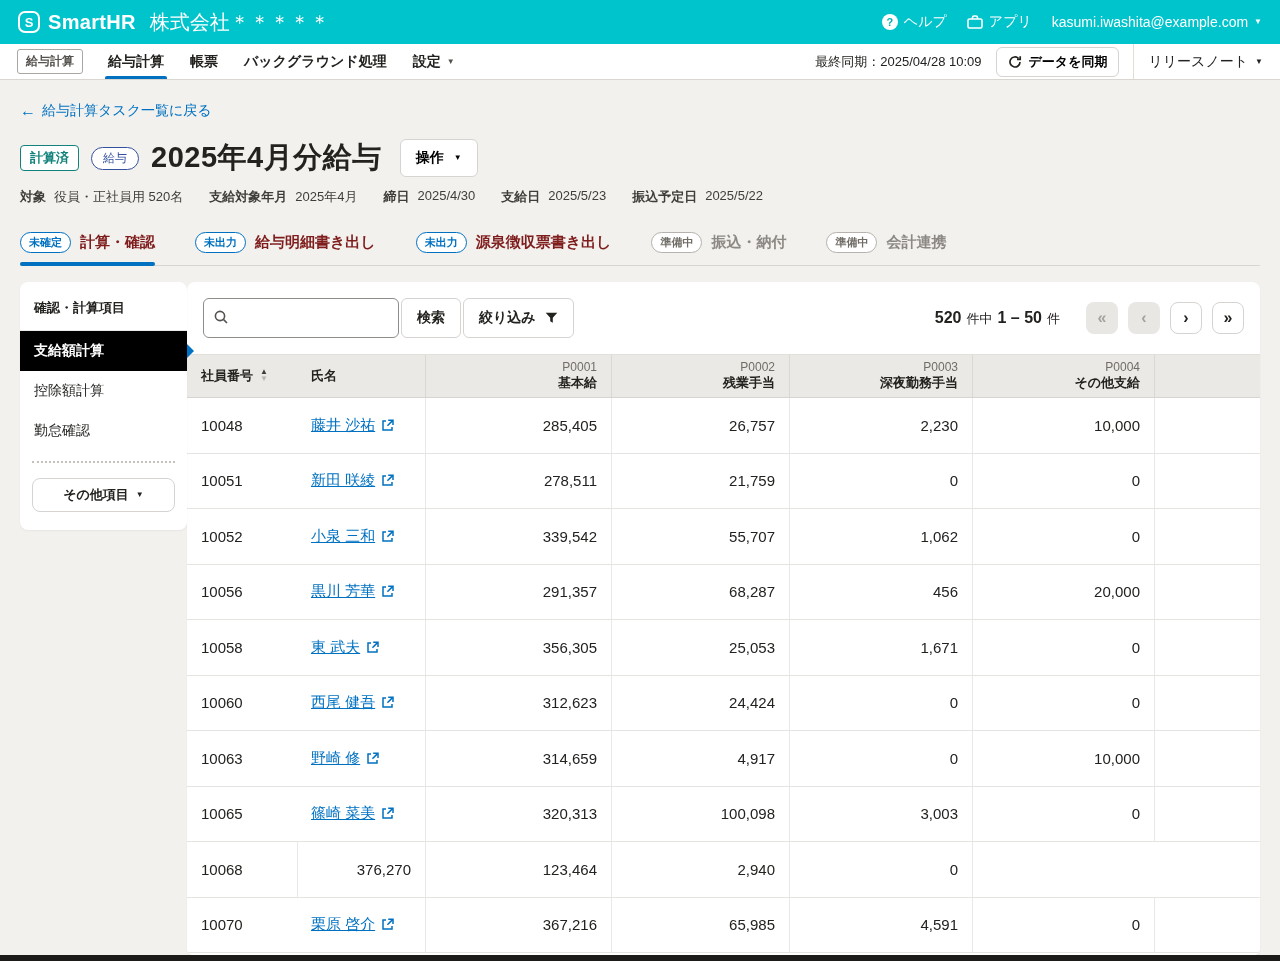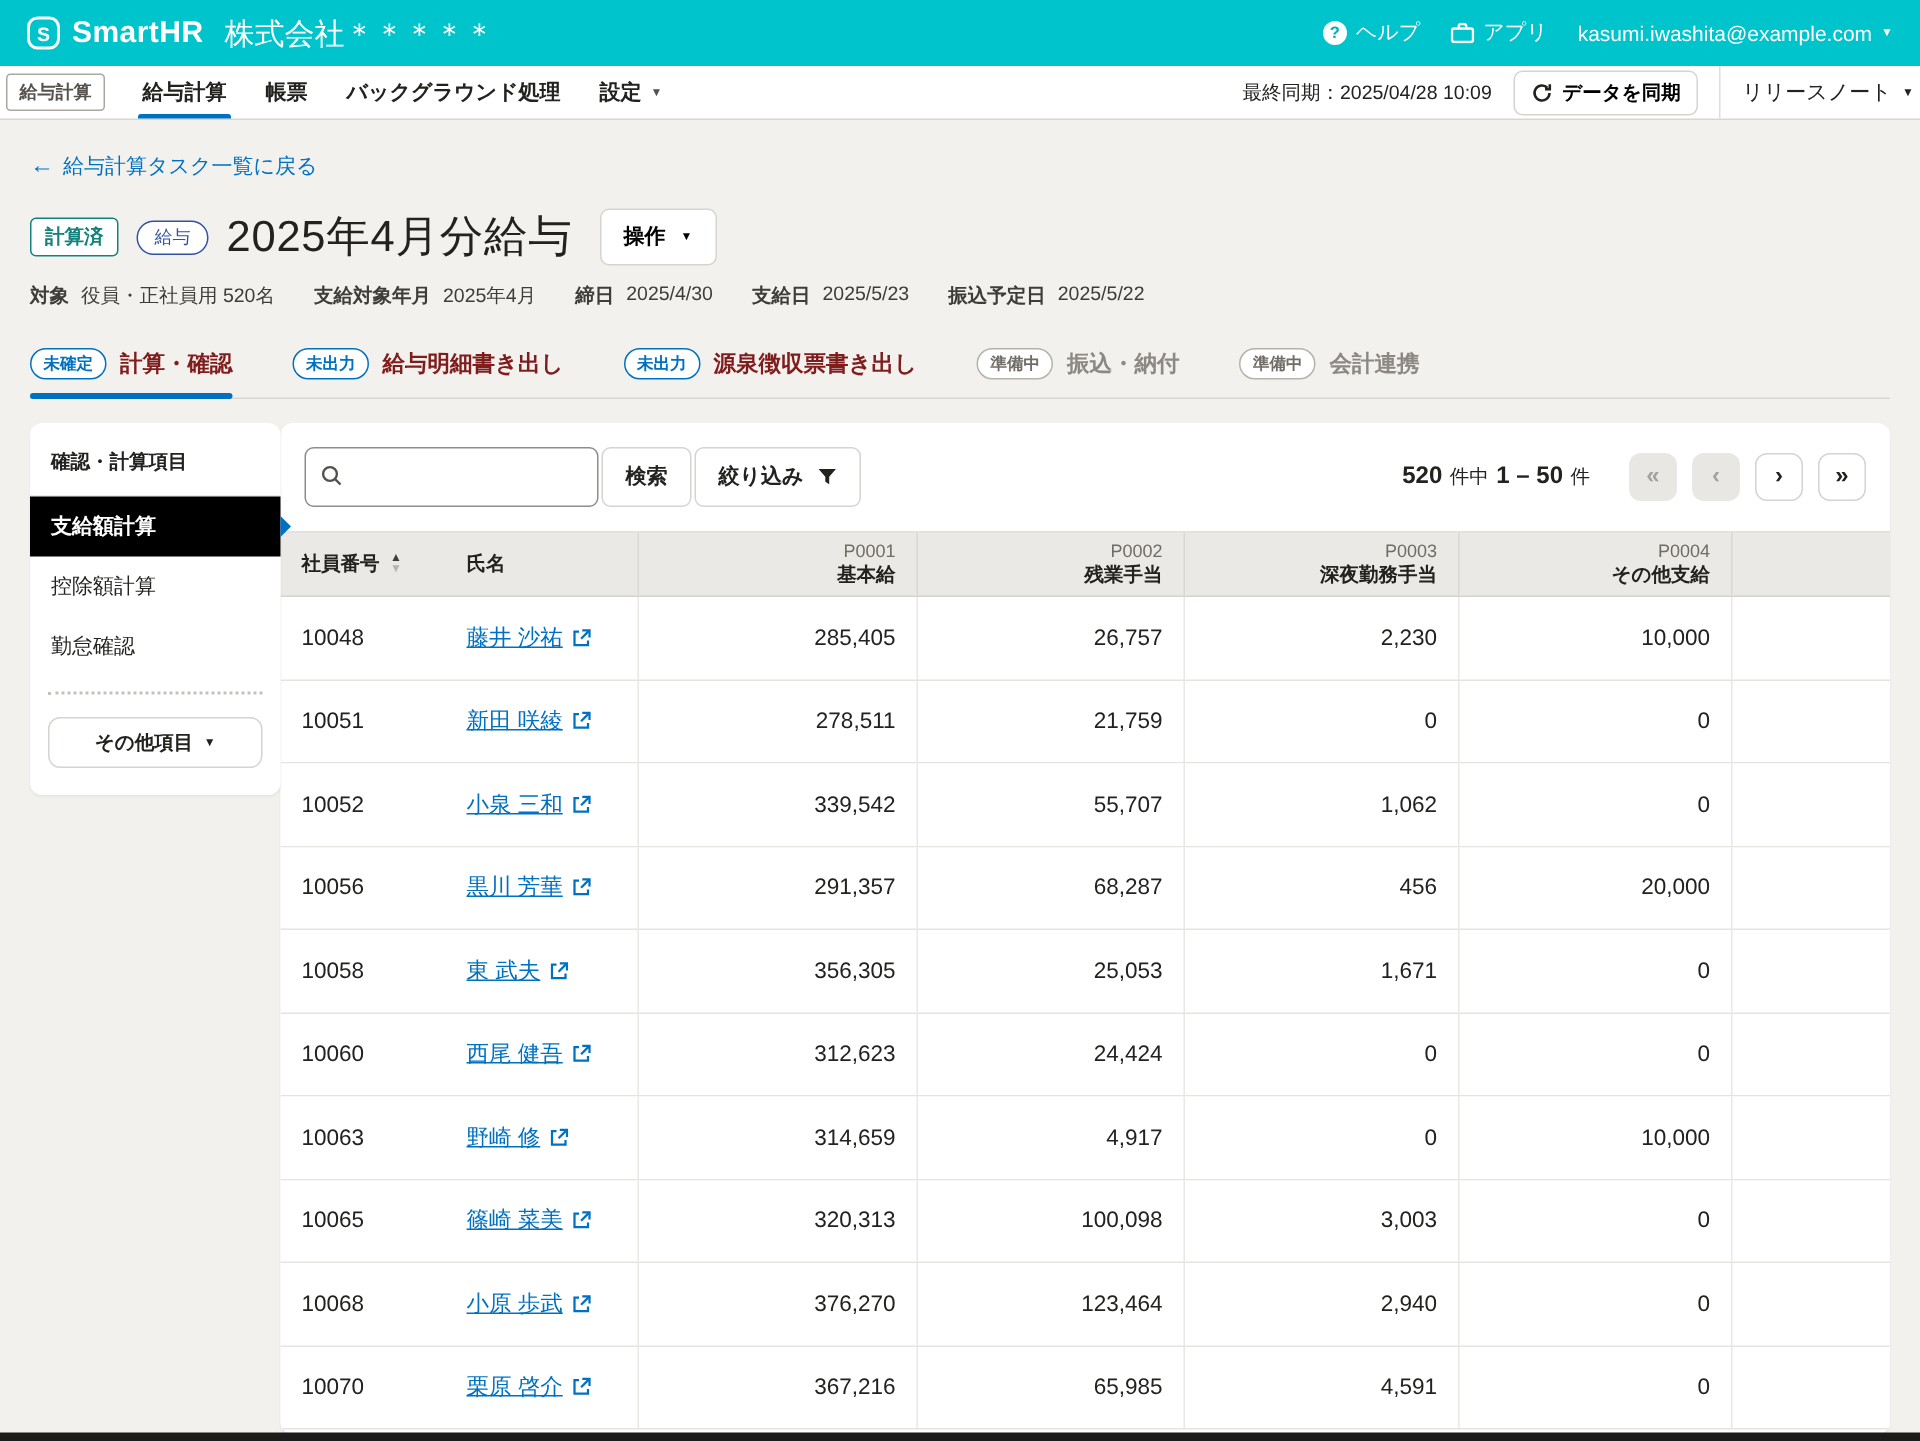--- a/index.html
+++ b/index.html
@@ -12,40 +12,40 @@
   .brand { display:flex; align-items:center; gap:8px; }
   .logo-box { width:22px; height:22px; border:2.5px solid #fff; border-radius:7px; display:flex; align-items:center; justify-content:center; font-weight:800; font-size:13px; }
   .brand-name { font-size:20px; font-weight:800; letter-spacing:.3px; }
   .company { font-size:20px; margin-left:14px; }
   .topbar-spacer { flex:1; }
   .topbar-item { display:flex; align-items:center; gap:6px; font-size:14px; margin-left:20px; cursor:pointer; }
   .help-icon { width:16px; height:16px; border-radius:50%; background:#fff; color:#00b0b8; font-weight:800; font-size:11px; display:flex; align-items:center; justify-content:center; }
   .caret { font-size:8px; line-height:1; }
 
   
-  .navbar { height:36px; background:#fff; border-bottom:1px solid #d9d6d2; display:flex; align-items:stretch; padding:0 4px; }
+  .navbar { height:36px; background:#fff; border-bottom:1px solid #d9d6d2; display:flex; align-items:stretch; padding:0 17px; }
   .mode-chip { align-self:center; border:1px solid #aaa7a2; border-radius:3px; padding:3px 8px; font-size:12px; font-weight:700; color:#55524e; margin-right:12px; }
   .nav-tabs { display:flex; align-items:stretch; }
   .nav-tab { position:relative; display:flex; align-items:center; gap:6px; padding:0 13px; font-size:14px; font-weight:700; cursor:pointer; }
   .nav-tab .caret { color:#55524e; }
   .nav-tab.active::after { content:''; position:absolute; left:10px; right:10px; bottom:0; height:3px; background:#0071c1; border-radius:2px 2px 0 0; }
   .nav-right { margin-left:auto; display:flex; align-items:center; gap:14px; }
   .sync-label { font-size:13px; color:#23221f; }
   .sync-btn { display:flex; align-items:center; gap:7px; border:1px solid #d6d3d0; border-radius:6px; background:#fff; padding:5px 11px; font-weight:700; font-size:13px; cursor:pointer; }
   .nav-divider { width:1px; align-self:stretch; background:#e0ded9; }
   .release { display:flex; align-items:center; gap:7px; font-size:14px; cursor:pointer; }
 
   
   .content { padding:0 20px; }
   .back-link { margin-top:22px; display:inline-flex; align-items:center; gap:6px; color:#0071c1; font-size:14px; cursor:pointer; }
   .back-link .lbl { text-decoration:none; }
   .title-row { margin-top:18px; display:flex; align-items:center; gap:12px; }
   .badge-status { border:1px solid #12837c; color:#12837c; font-weight:700; font-size:13px; padding:3px 9px; border-radius:4px; background:#fff; }
   .badge-type { border:1px solid #33519e; color:#33519e; font-weight:400; font-size:12px; padding:2px 11px; border-radius:999px; background:#fff; }
-  h1.page-title { font-size:29px; font-weight:400; letter-spacing:.5px; }
+  h1.page-title { font-size:29px; font-weight:700; letter-spacing:.5px; }
   .action-btn { display:flex; align-items:center; gap:10px; background:#fff; border:1px solid #d6d3d0; border-radius:6px; padding:9px 15px; font-size:14px; font-weight:700; margin-left:6px; cursor:pointer; }
   .meta-row { margin-top:10px; display:flex; gap:26px; font-size:13px; color:#3f3d39; }
   .meta-item { display:flex; gap:8px; }
   .meta-label { font-weight:700; }
 
   
   .steps-row { margin-top:26px; display:flex; gap:40px; border-bottom:1px solid #d9d6d2; padding-bottom:12px; }
   .step { position:relative; display:flex; align-items:center; gap:9px; cursor:pointer; }
   .step-badge { border:1px solid #0071c1; color:#0071c1; border-radius:999px; font-size:11px; font-weight:700; padding:2px 8px; background:#fff; white-space:nowrap; }
   .step-label { font-size:15px; font-weight:700; color:#7f1d1d; white-space:nowrap; }
@@ -476,30 +476,20 @@
       </span>
     </div>
     <div class="td td-num">320,313</div>
     <div class="td td-num">100,098</div>
     <div class="td td-num">3,003</div>
     <div class="td td-num">0</div>
     <div class="td td-empty"></div>
   </div>
               <div class="tr">
     <div class="td td-id">10068</div>
-    <div class="td td-name">
-      <a class="name-link">小原 歩武</a>
-      <span class="ext-icon">
-        <svg width="13" height="13" viewBox="0 0 13 13">
-                      <path d="M5 2H2v9h9V8" fill="none" stroke="#0071c1" stroke-width="1.5"></path>
-                      <path d="M7.2 1.2H12v4.8" fill="none" stroke="#0071c1" stroke-width="1.5"></path>
-                      <path d="M11.6 1.6 6.4 6.8" stroke="#0071c1" stroke-width="1.5"></path>
-                    </svg>
-      </span>
-    </div>
     <div class="td td-num">376,270</div>
     <div class="td td-num">123,464</div>
     <div class="td td-num">2,940</div>
     <div class="td td-num">0</div>
     <div class="td td-empty"></div>
   </div>
               <div class="tr">
     <div class="td td-id">10070</div>
     <div class="td td-name">
       <a class="name-link">栗原 啓介</a>

